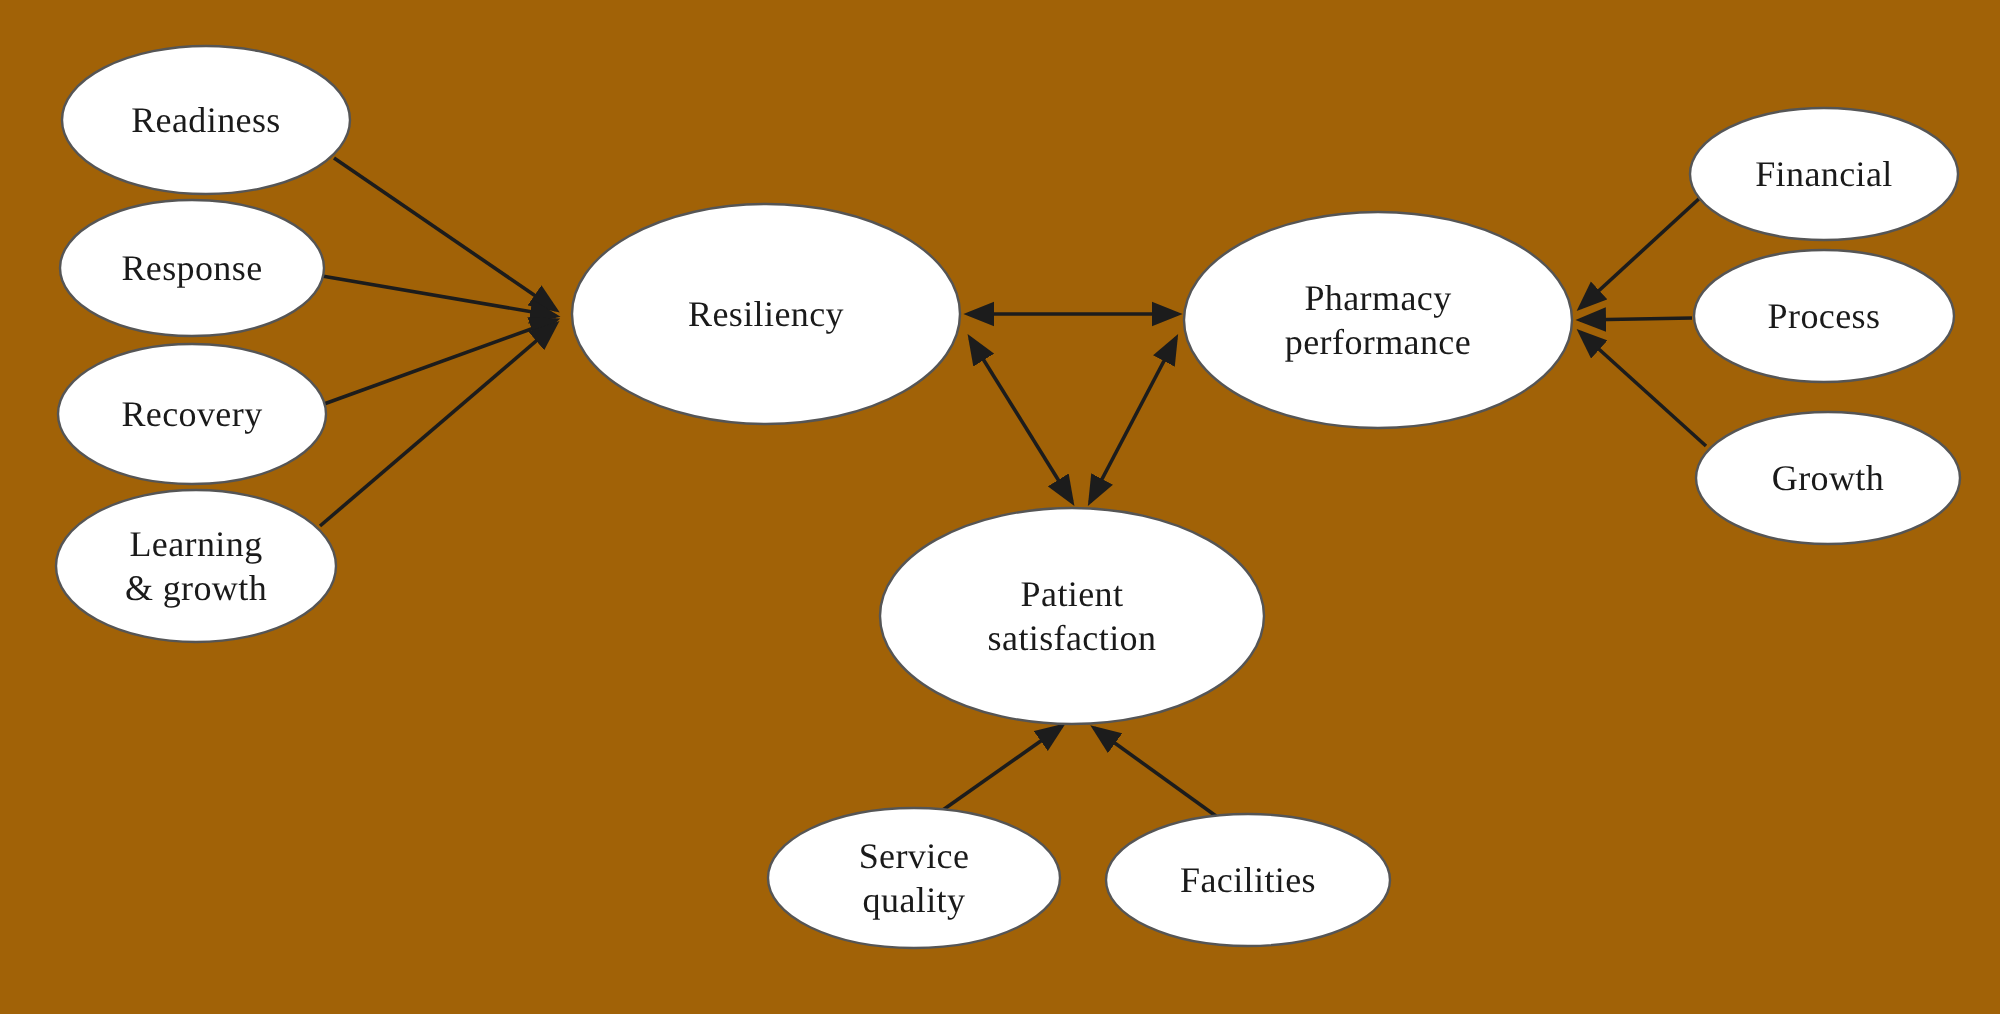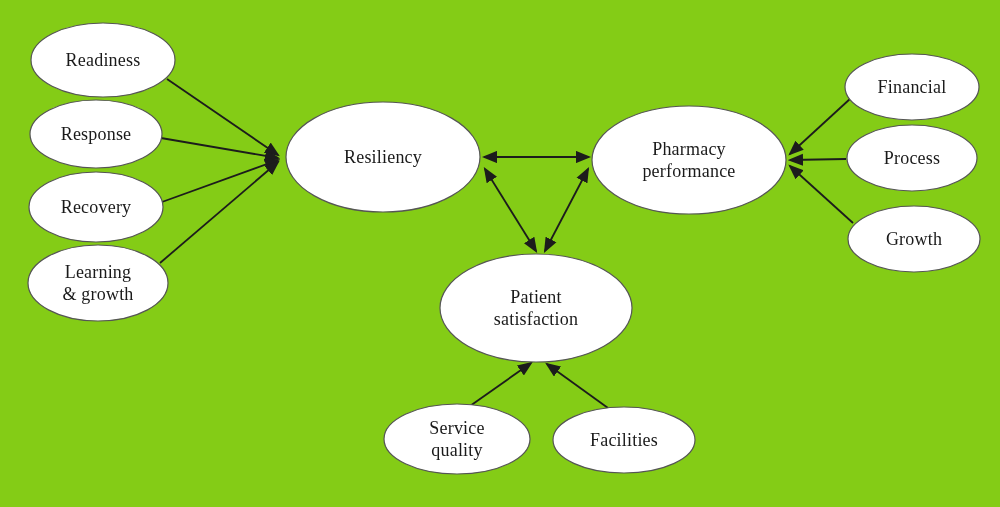--- a/index.html
+++ b/index.html
@@ -4,21 +4,21 @@
 <style>
   html, body {
     margin: 0;
     padding: 0;
     background: #ffffff;
   }
   #stage {
     position: relative;
     width: 1000px;
     height: 507px;
-    background: #84cc16;
+    background: #a16207;
     overflow: hidden;
     font-family: "Liberation Serif", "DejaVu Serif", serif;
   }
   #diagram-svg {
     display: block;
   }
   #diagram-svg text {
     font-family: "Liberation Serif", "DejaVu Serif", serif;
     font-size: 18px;
     letter-spacing: 0.2px;

